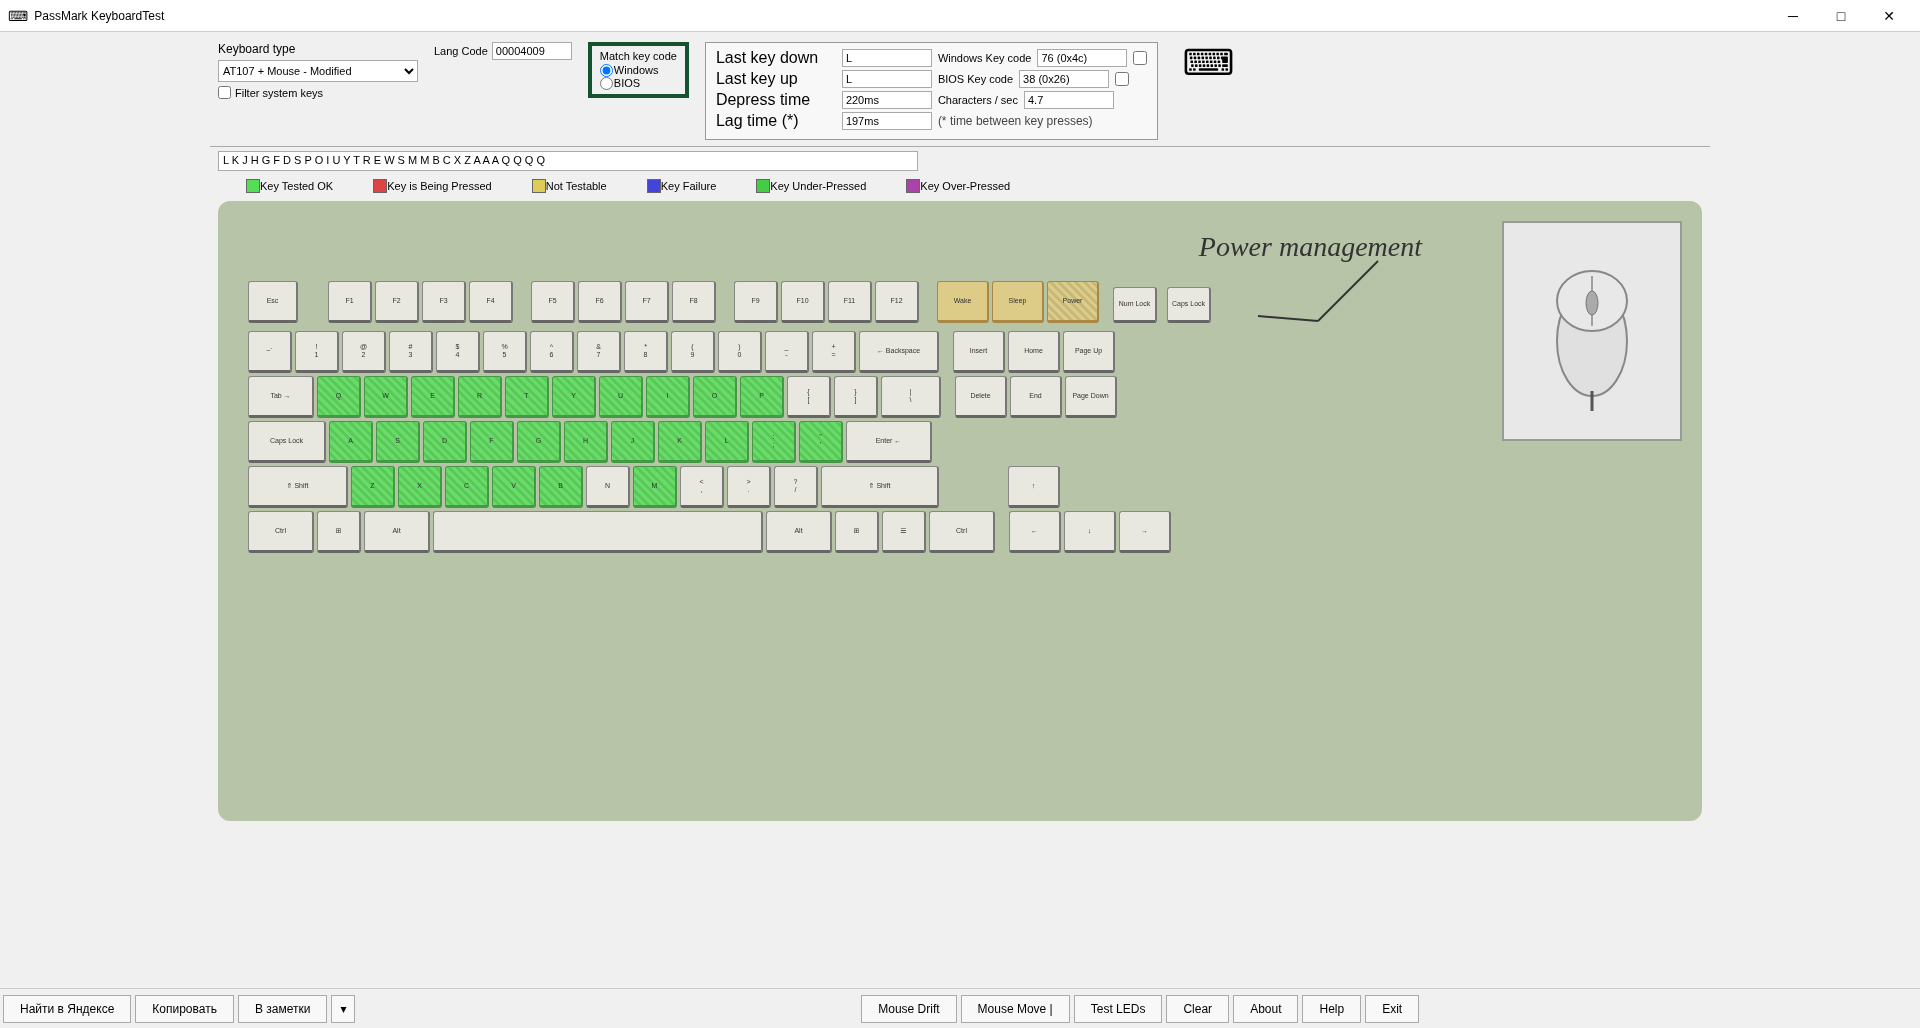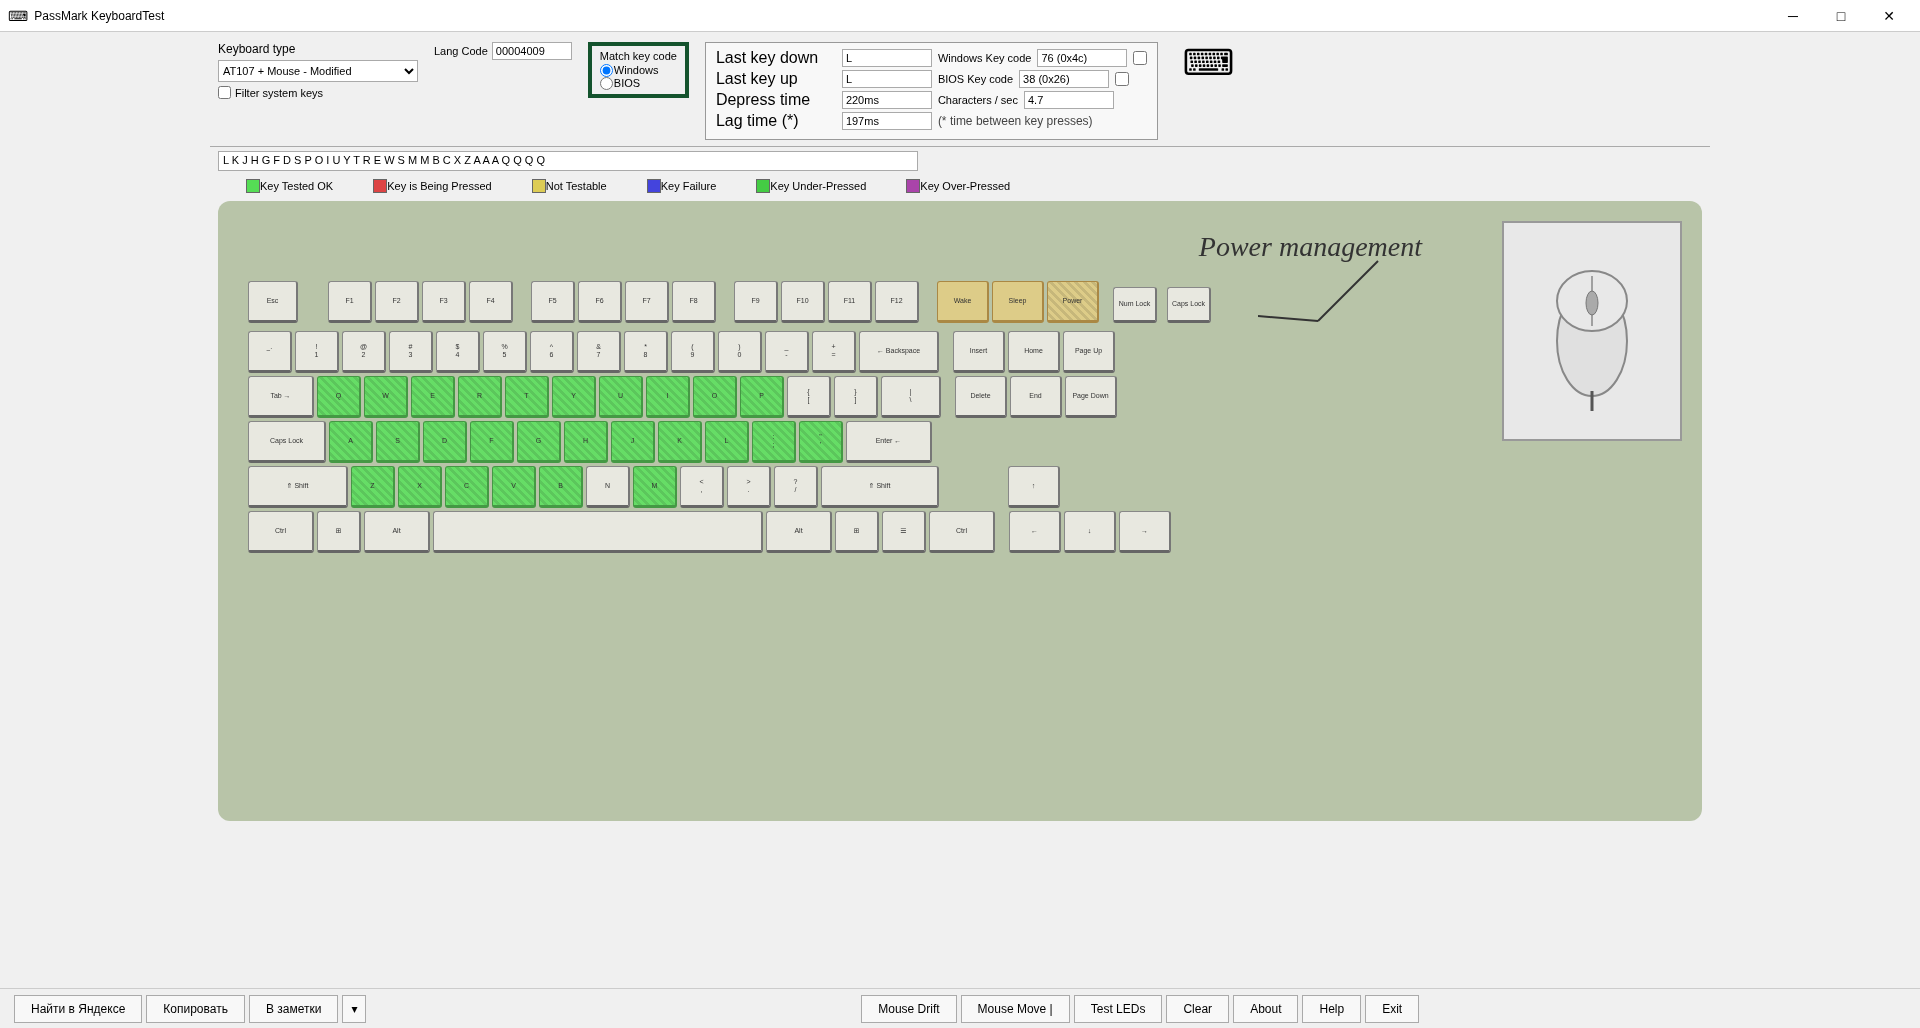--- a/index.html
+++ b/index.html
@@ -231,21 +231,21 @@
     #bottom-toolbar {
       position: fixed;
       bottom: 0;
       left: 0;
       right: 0;
       height: 40px;
       background: #f0f0f0;
       border-top: 1px solid #ccc;
       display: flex;
       align-items: center;
-      padding: 0 14px;
+      padding: 0 3px;
       gap: 8px;
     }
     .toolbar-btn {
       height: 28px;
       padding: 0 16px;
       font-size: 12px;
       border: 1px solid #aaa;
       background: #f8f8f8;
       cursor: pointer;
       display: flex;

